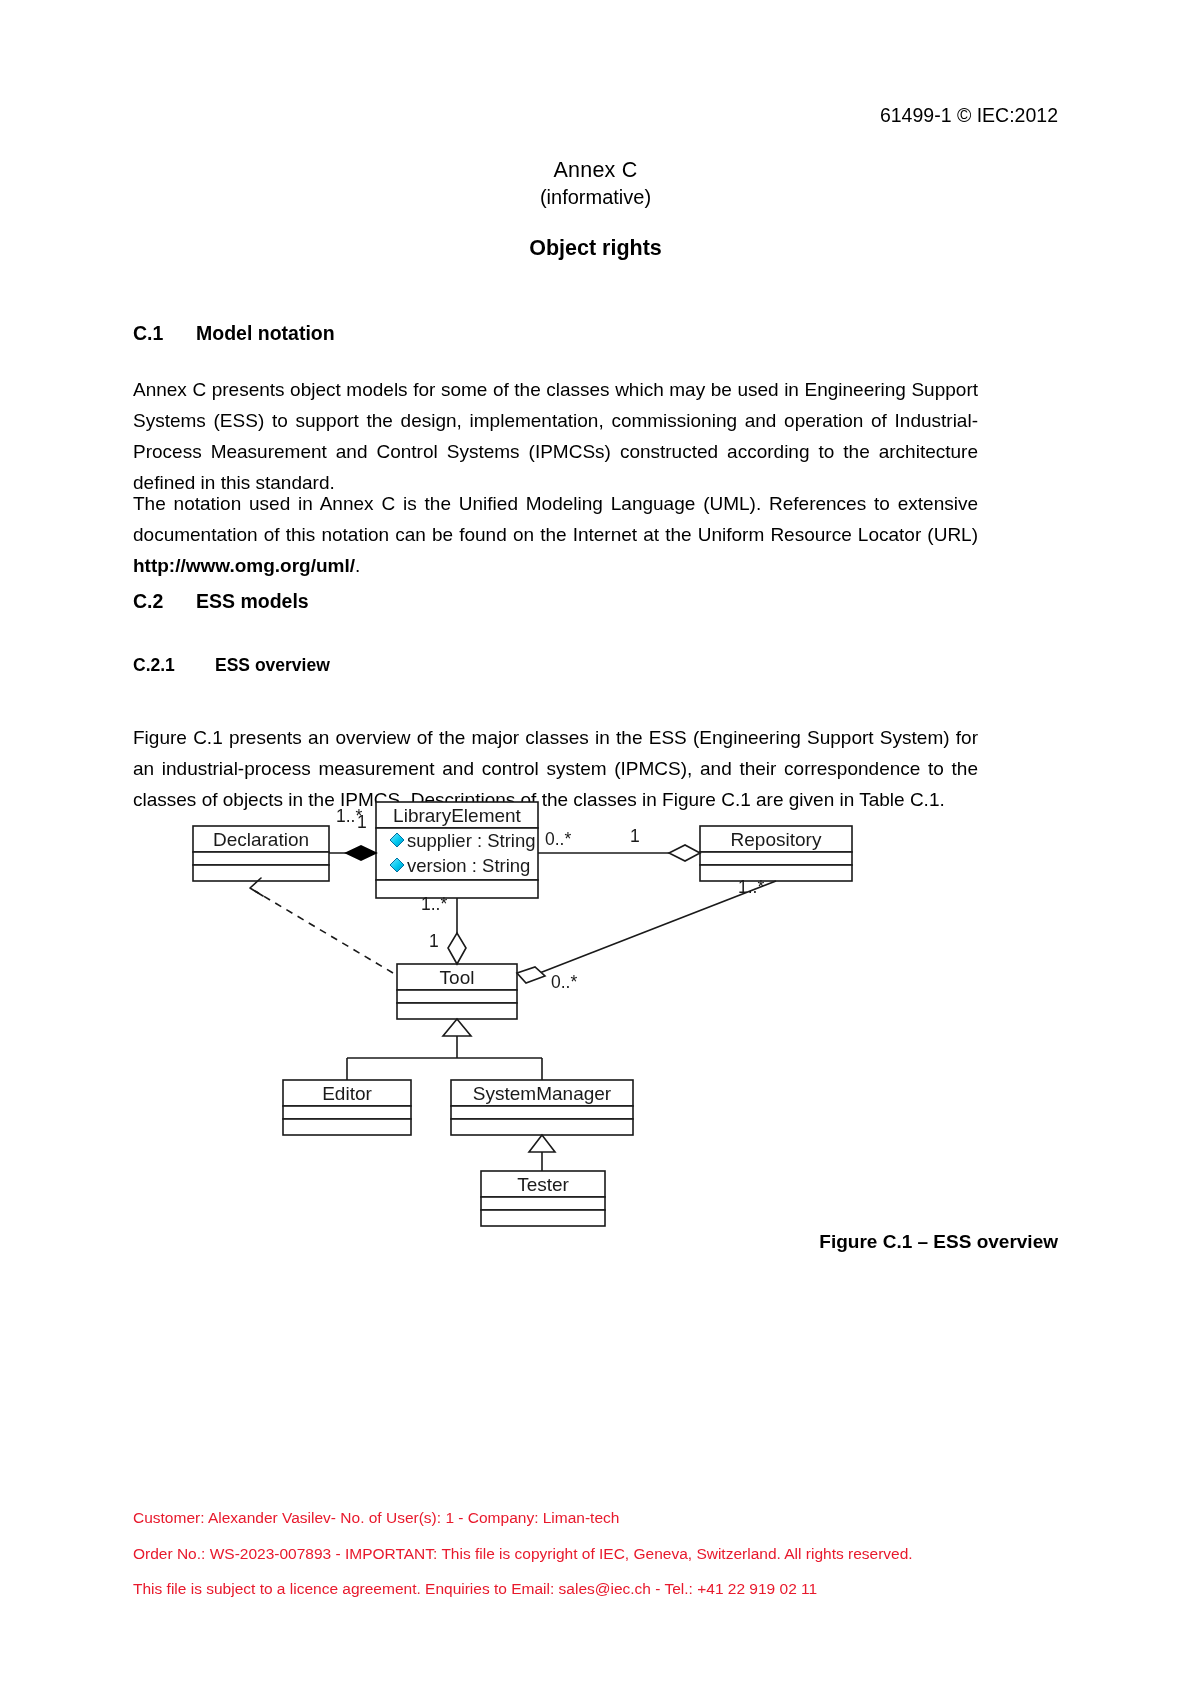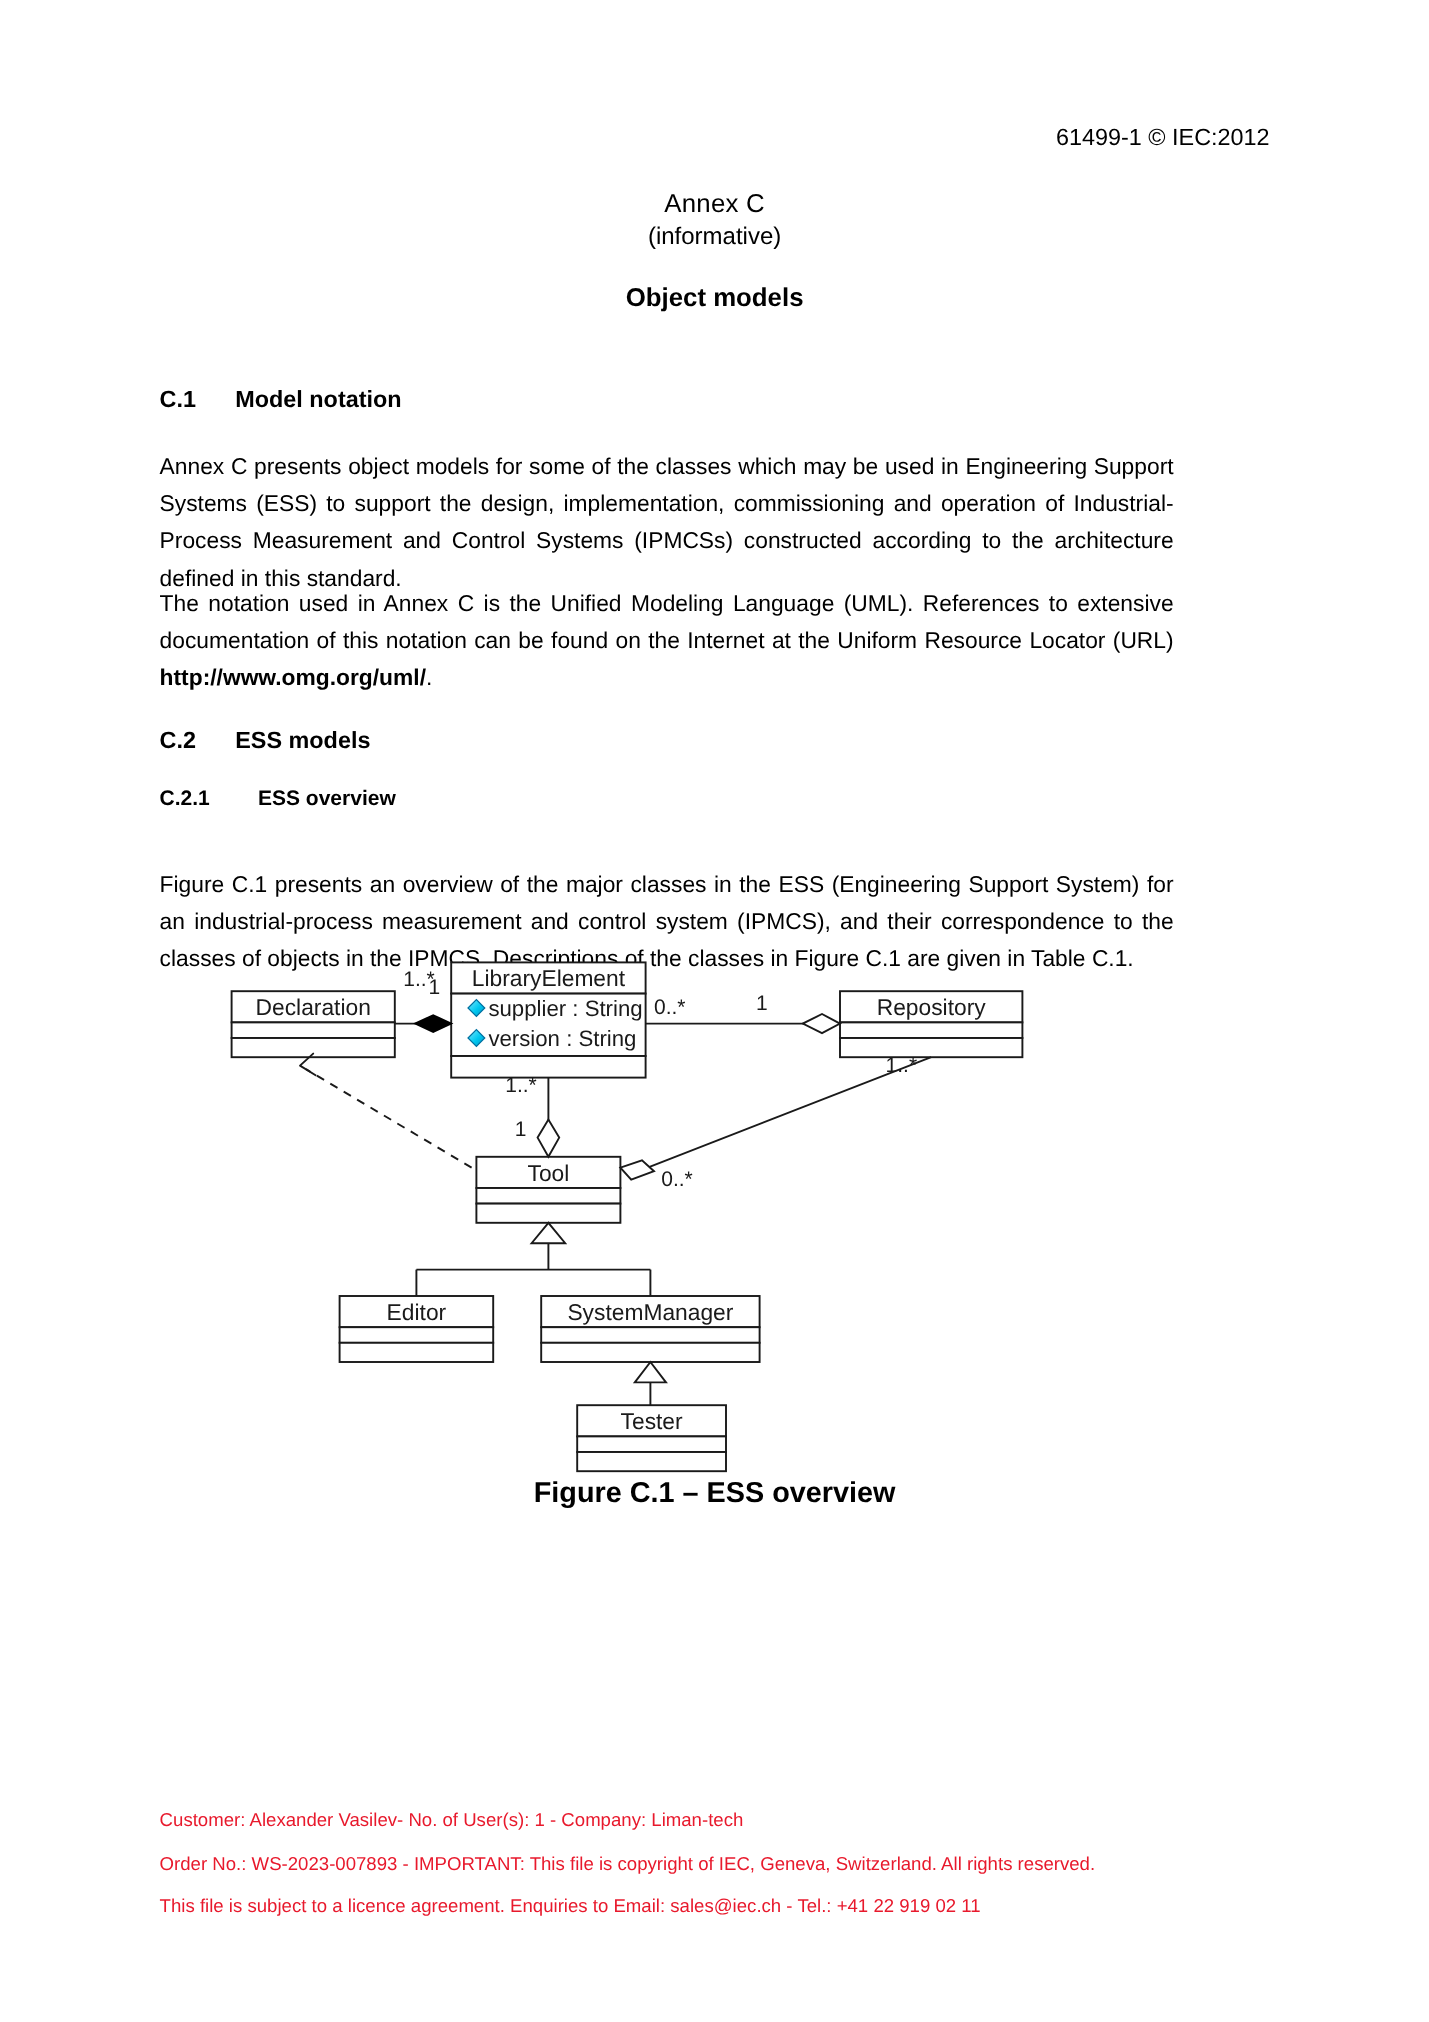--- a/index.html
+++ b/index.html
@@ -115,22 +115,22 @@
     left: 133px;
     top: 795px;
     width: 925px;
     height: 440px;
   }
   .figure-caption {
     position: absolute;
     left: 133px;
     top: 1231px;
     width: 925px;
-    text-align: center;
-    font-size: 24px;
+    text-align: right;
+    font-size: 19px;
     font-weight: bold;
   }
 
   
   .footer {
     position: absolute;
     left: 133px;
     top: 1492px;
     width: 1000px;
     color: #e8192c;
@@ -146,31 +146,31 @@
 <body>
 
 <div class="page">
 
   <div class="header">
     <span class="header-standard">61499-1 © IEC:2012</span>
   </div>
 
   <div class="annex-title">Annex C</div>
   <div class="annex-sub">(informative)</div>
-  <div class="annex-heading">Object models</div>
+  <div class="annex-heading">Object rights</div>
 
   <div class="h1" style="top:322px;">
     <span class="num">C.1</span><span>Model notation</span>
   </div>
 
   <div class="para" style="top:374px;">Annex C presents object models for some of the classes which may be used in Engineering Support Systems (ESS) to support the design, implementation, commissioning and operation of Industrial-Process Measurement and Control Systems (IPMCSs) constructed according to the architecture defined in this standard.</div>
 
   <div class="para" style="top:488px;"><span>The notation used in Annex C is the Unified Modeling Language (UML). References to extensive documentation of this notation can be found on the Internet at the Uniform Resource Locator (URL) </span><b>http://www.omg.org/uml/</b><span>.</span></div>
 
-  <div class="h1" style="top:606px;">
+  <div class="h1" style="top:590px;">
     <span class="num">C.2</span><span>ESS models</span>
   </div>
 
   <div class="h2" style="top:643px;">
     <span class="num">C.2.1</span><span>ESS overview</span>
   </div>
 
   <div class="para" style="top:722px;">Figure C.1 presents an overview of the major classes in the ESS (Engineering Support System) for an industrial-process measurement and control system (IPMCS), and their correspondence to the classes of objects in the IPMCS. Descriptions of the classes in Figure C.1 are given in Table C.1.</div>
 
   <div class="figure-wrap">

